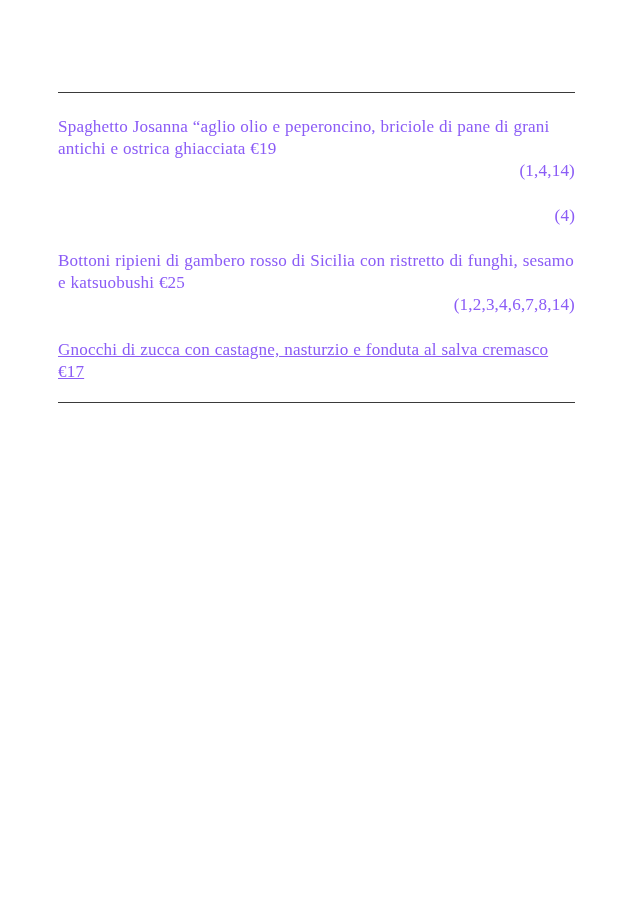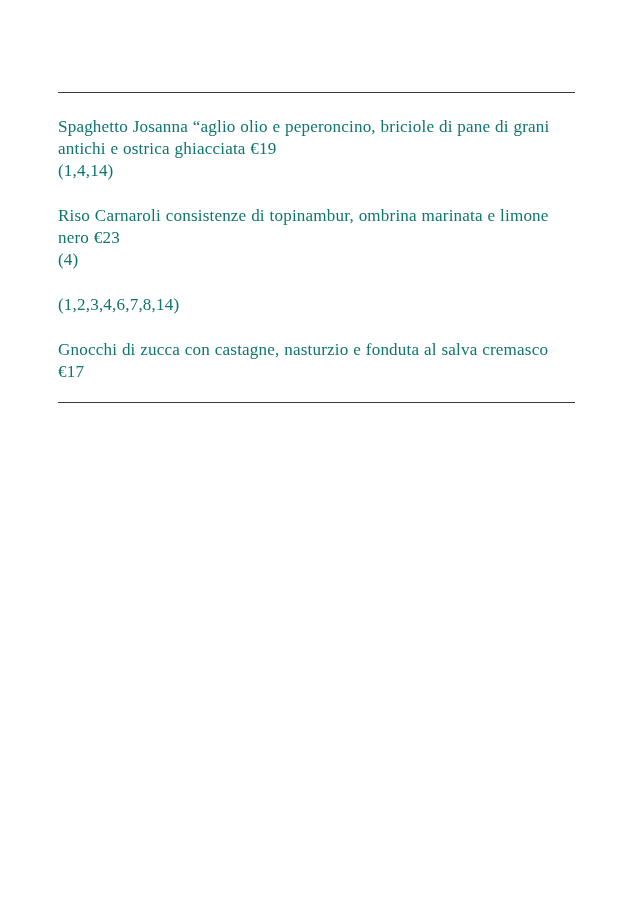--- a/index.html
+++ b/index.html
@@ -7,21 +7,21 @@
     padding: 0;
     background: #ffffff;
   }
   .page {
     position: relative;
     width: 640px;
     height: 905px;
     background: #ffffff;
     overflow: hidden;
     font-family: "Liberation Serif", "DejaVu Serif", serif;
-    color: #0f766e;
+    color: #8b5cf6;
   }
   .menu-section {
     position: absolute;
     left: 58px;
     top: 92px;
     width: 517px;
   }
   .rule {
     width: 100%;
     height: 0;
@@ -35,63 +35,65 @@
   .menu-item {
     margin: 0;
     padding: 0;
     margin-bottom: 23px;
   }
   .menu-item:first-child {
     margin-top: 19px;
   }
   .menu-item:last-child {
     margin-bottom: 19px;
+    text-decoration: underline;
   }
   .item-desc {
     font-size: 17.1px;
     line-height: 22px;
     letter-spacing: 0.01em;
     word-spacing: 0.02em;
     margin: 0;
     font-variant-numeric: oldstyle-nums;
     -moz-font-feature-settings: "onum";
     font-feature-settings: "onum";
   }
   .item-allergens {
     font-size: 17.1px;
     line-height: 22px;
     letter-spacing: 0.01em;
     margin: 0;
     font-variant-numeric: oldstyle-nums;
     -moz-font-feature-settings: "onum";
     font-feature-settings: "onum";
+    text-align: right;
   }
 </style>
 </head>
 <body>
 
 <div class="page">
 
   <div class="menu-section">
 
     <hr class="rule">
 
     <div class="items">
 
       <div class="menu-item">
         <p class="item-desc">Spaghetto Josanna “aglio olio e peperoncino, briciole di pane di grani antichi e ostrica ghiacciata €19</p>
         <p class="item-allergens">(1,4,14)</p>
       </div>
 
       <div class="menu-item">
-        <p class="item-desc">Riso Carnaroli consistenze di topinambur, ombrina marinata e limone nero €23</p>
         <p class="item-allergens">(4)</p>
       </div>
 
       <div class="menu-item">
+        <p class="item-desc">Bottoni ripieni di gambero rosso di Sicilia con ristretto di funghi, sesamo e katsuobushi €25</p>
         <p class="item-allergens">(1,2,3,4,6,7,8,14)</p>
       </div>
 
 
       <div class="menu-item">
         <p class="item-desc">Gnocchi di zucca con castagne, nasturzio e fonduta al salva cremasco €17</p>
       </div>
 
     </div>
 

